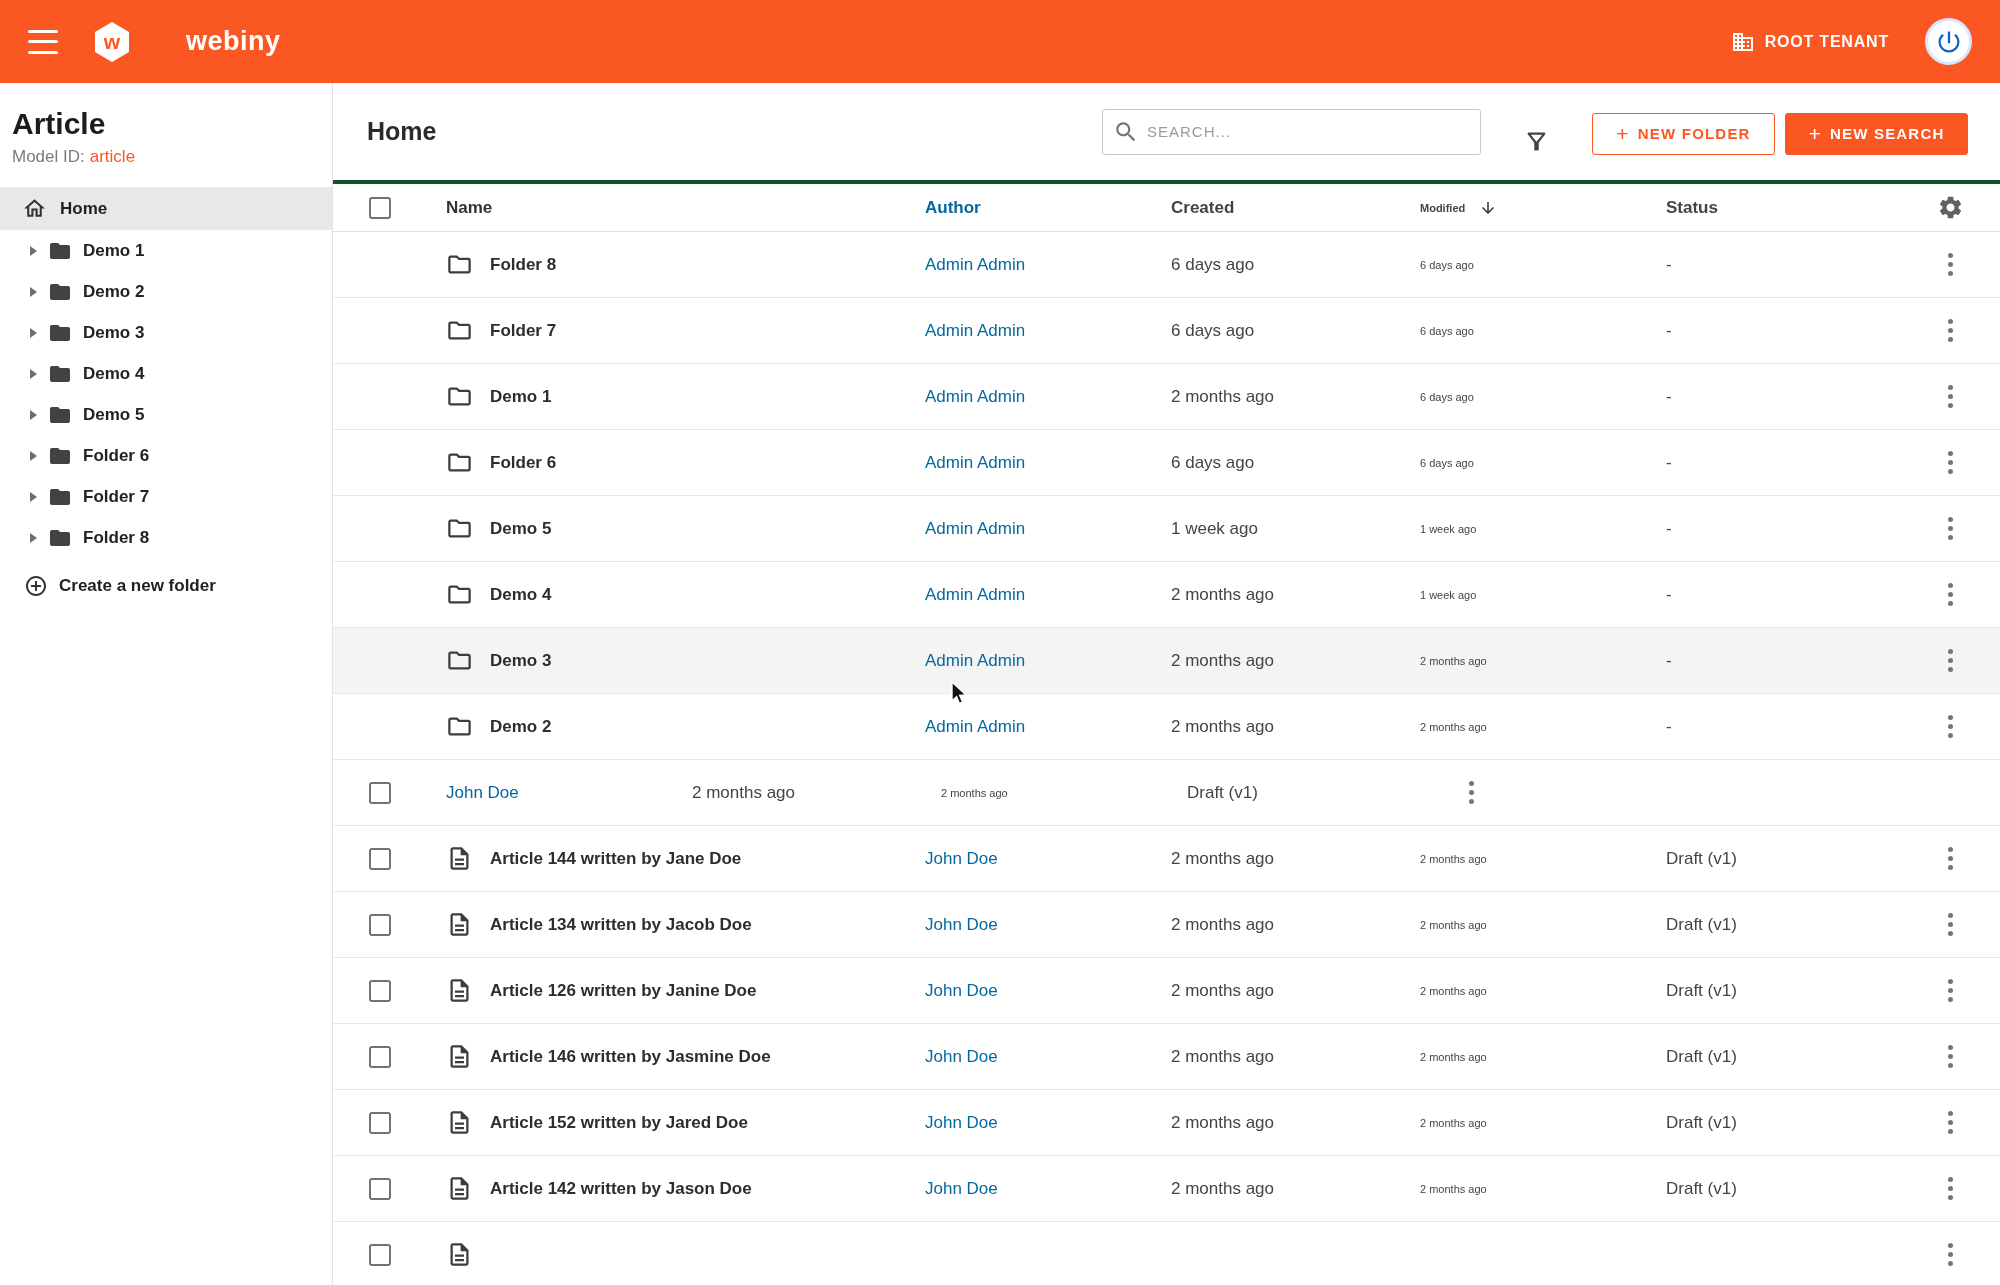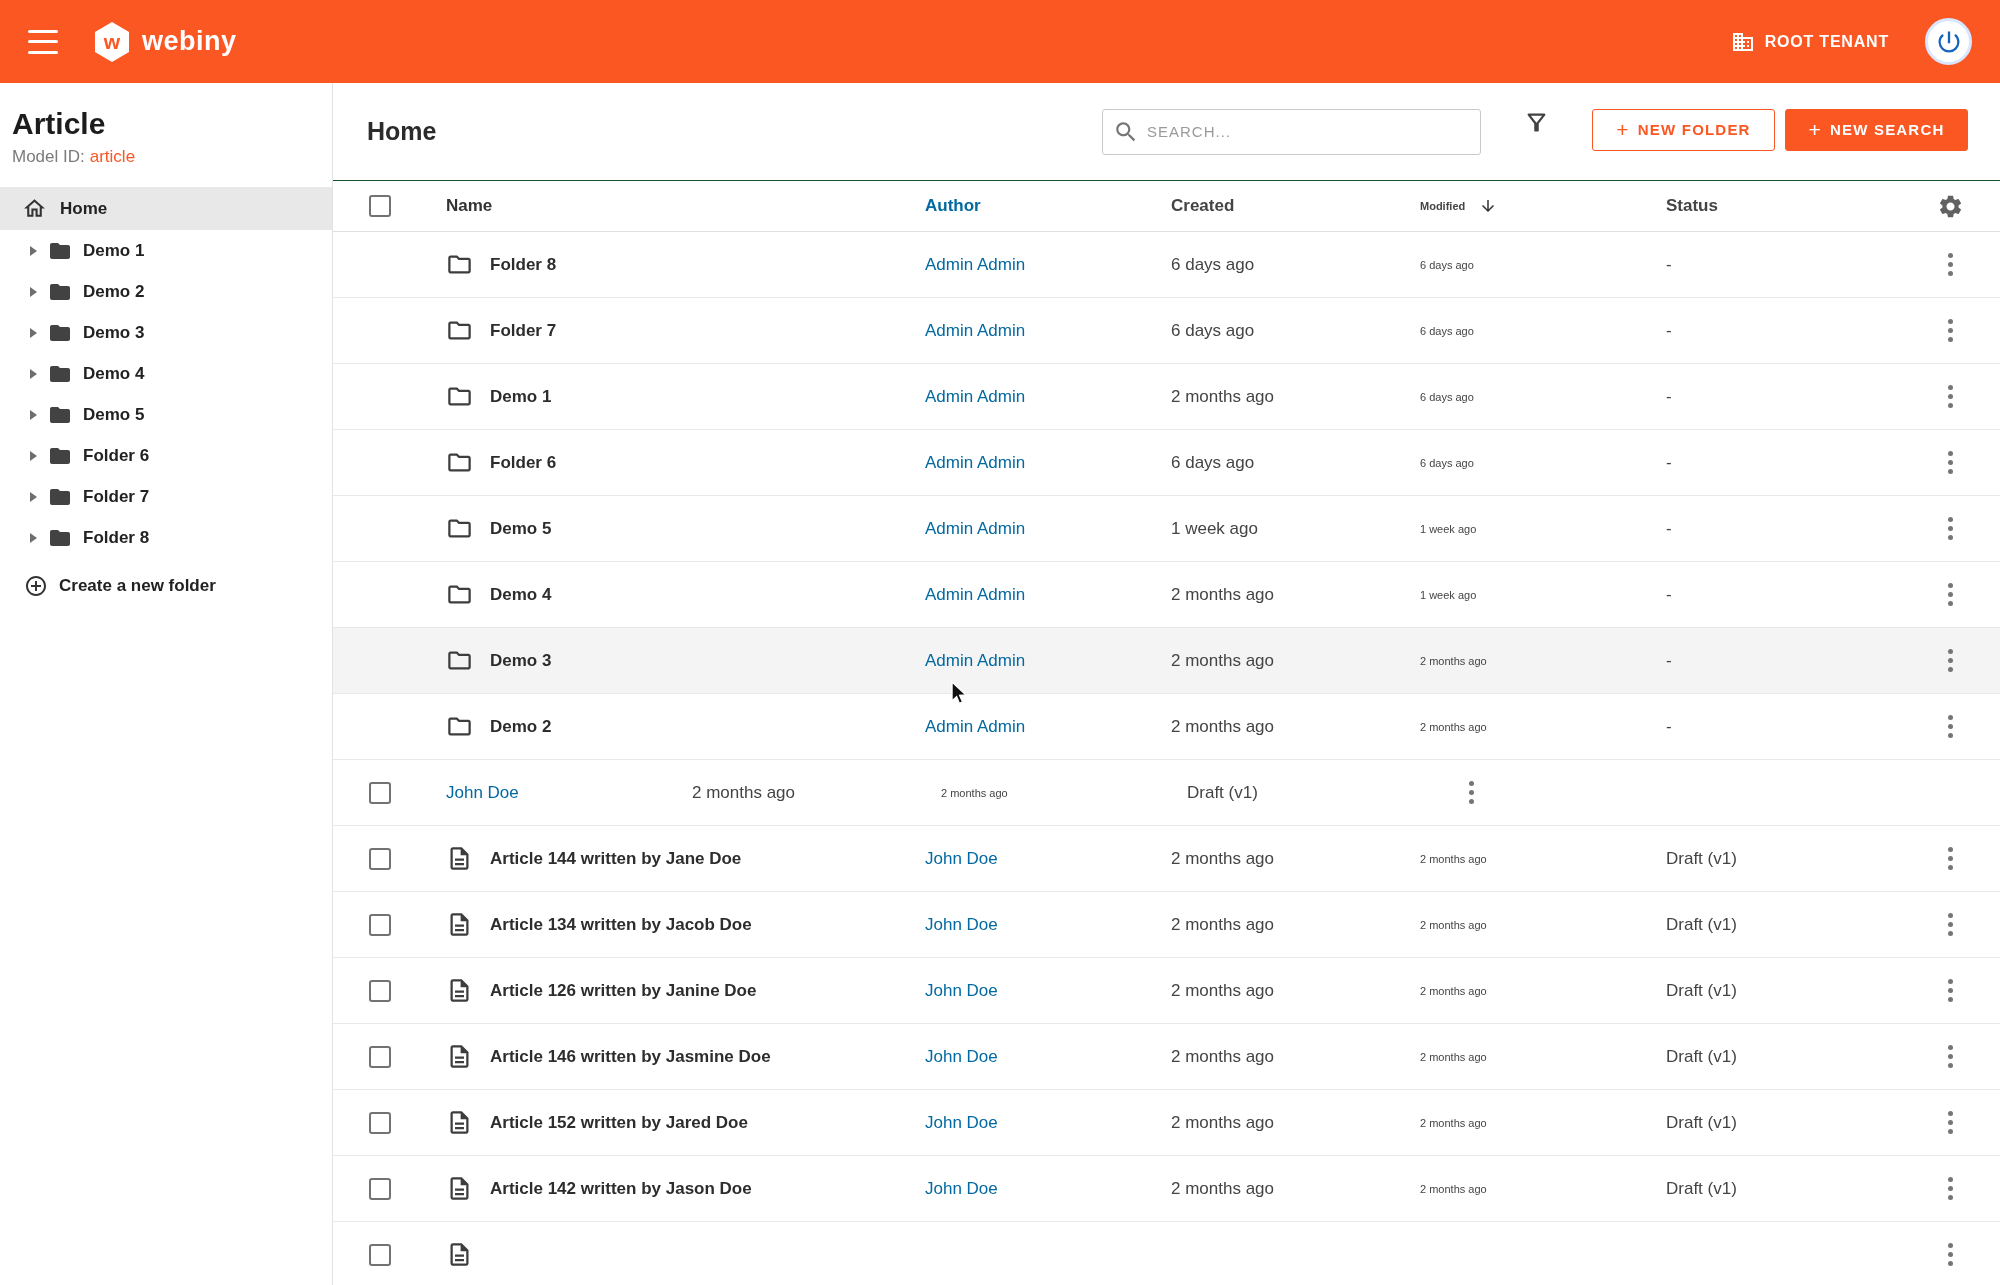--- a/index.html
+++ b/index.html
@@ -6,21 +6,21 @@
   *{box-sizing:border-box; margin:0; padding:0;}
   body{font-family:"Liberation Sans", sans-serif; background:#fff;}
   .app{position:relative; width:2000px; height:1285px; overflow:hidden; display:grid;
        grid-template-columns:333px 1fr; grid-template-rows:83px 1fr; background:#fff;}
 
   
   .topbar{grid-column:1/3; background:var(--accent,#fa5723); display:flex; align-items:center; padding:0 28px;}
   .hamburger{width:30px; height:24px; display:flex; flex-direction:column; justify-content:space-between; background:none; border:none; cursor:pointer;}
   .hamburger i{display:block; height:3px; background:#fff; border-radius:2px;}
   .brand{display:flex; align-items:center; gap:10px; margin-left:34px; cursor:pointer;}
-  .brand-text{color:#fff; font-size:27px; font-weight:bold; letter-spacing:.5px;}
+  .brand-text{color:#fff; font-size:27px; font-weight:bold; letter-spacing:.5px;margin-left:44px;}
   .topbar-right{margin-left:auto; display:flex; align-items:center;}
   .tenant{display:flex; align-items:center; gap:10px; color:#fff; font-size:16px; font-weight:bold; letter-spacing:.8px; cursor:pointer;}
   .avatar{margin-left:36px; width:47px; height:47px; border-radius:50%; background:#fff; border:3px solid #d8e6ff;
           display:flex; align-items:center; justify-content:center; cursor:pointer;}
 
   
   .sidebar{grid-row:2; border-right:1px solid #e2e2e2; display:flex; flex-direction:column; background:#fff; overflow:hidden;}
   .sidebar-head{padding:24px 14px 12px 12px;}
   .sidebar-title{font-size:30px; font-weight:bold; color:#1c1c1c;}
   .model-id{margin-top:6px; font-size:17px; color:#7b7b7b;}
@@ -29,35 +29,35 @@
   .tree-item{height:41px; display:flex; align-items:center; gap:11px; font-size:17px; font-weight:600; color:#222; cursor:pointer; padding-left:30px;}
   .tree-item.home{padding-left:22px; background:#e8e8e8; height:43px; gap:13px;}
   .chev{width:0; height:0; border-left:7px solid #6e6e6e; border-top:5px solid transparent; border-bottom:5px solid transparent; cursor:pointer; flex:none;}
   .icon{display:inline-flex; align-items:center; justify-content:center; flex:none;}
   .create-folder{display:flex; align-items:center; gap:11px; padding:16px 0 0 24px; font-size:17px; font-weight:600; color:#222; cursor:pointer;}
 
   
   main{grid-row:2; min-width:0; display:flex; flex-direction:column; background:#fff;}
   .main-header{height:97px; flex:none; display:flex; align-items:center; justify-content:space-between; padding:0 32px 0 34px;}
   .page-title{font-size:25px; font-weight:600; color:#2b2b2b;}
-  .header-actions{display:flex; align-items:flex-start;}
+  .header-actions{display:flex; align-items:flex-end;}
   .search{position:relative; width:379px; height:46px; margin-right:42px;}
   .search input{width:100%; height:100%; border:1px solid #c9c9c9; border-radius:3px; padding:0 12px 0 44px;
                 font-size:15px; letter-spacing:1px; color:#333; font-family:"Liberation Sans", sans-serif;}
   .search input::placeholder{color:#9a9a9a;}
   .search .icon{position:absolute; left:11px; top:10px;}
   .filter-btn{background:none; border:none; cursor:pointer; margin-right:42px; display:flex;}
   .btn{height:42px; width:183px; display:flex; align-items:center; justify-content:center; gap:8px; border-radius:3px;
        font-size:15px; font-weight:bold; letter-spacing:1.2px; cursor:pointer; font-family:"Liberation Sans", sans-serif;}
   .btn .plus{font-size:21px; font-weight:normal; line-height:1;}
   .btn.outline{background:#fff; border:1px solid var(--accent,#fa5723); color:var(--accent,#fa5723); margin-right:10px;}
   .btn.solid{background:var(--accent,#fa5723); border:1px solid var(--accent,#fa5723); color:#fff;}
 
   
-  .thead{height:52px; flex:none; display:flex; align-items:center; border-top:1px solid #14532d; border-bottom:1px solid #e0e0e0;
+  .thead{height:52px; flex:none; display:flex; align-items:center; border-top:4px solid #14532d; border-bottom:1px solid #e0e0e0;
          padding-left:36px; padding-right:20px; font-size:17px; font-weight:600; color:#333;}
   .tbody{flex:1; overflow:hidden;}
   .row{height:66px; display:flex; align-items:center; border-bottom:1px solid #e9e9e9; padding-left:36px; padding-right:20px; cursor:pointer;}
   .row.highlighted{background:#f4f4f4;}
   .c-check{width:77px; display:flex; align-items:center;}
   .c-name{flex:1; min-width:0; display:flex; align-items:center; gap:17px; font-size:17px; font-weight:600; color:#2d2d2d; overflow:hidden; white-space:nowrap;}
   .c-author{width:246px; font-size:17px; color:#0369a1;}
   .c-created{width:249px; font-size:17px; color:#444;}
   .c-modified{width:246px; font-size:11px; color:#444; display:flex; align-items:center; gap:14px;}
   .c-status{width:254px; font-size:17px; color:#444;}

